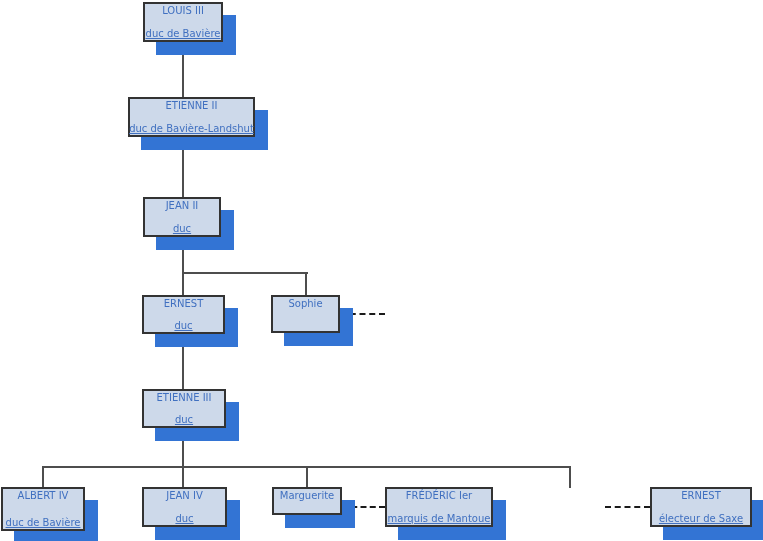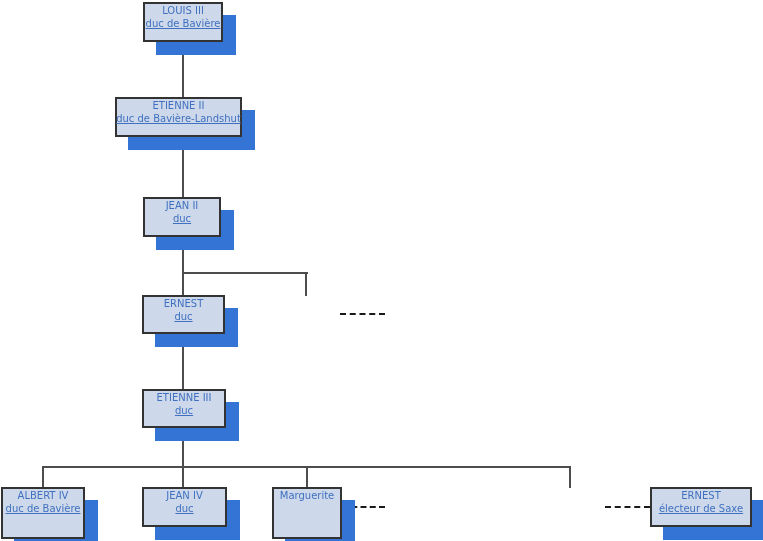--- a/index.html
+++ b/index.html
@@ -21,21 +21,21 @@
   }
   .node{
     position:absolute;
     box-sizing:border-box;
     background:var(--fill);
     border:2px solid var(--border);
     box-shadow:13px 13px 0 0 var(--shadow);
     display:flex;
     flex-direction:column;
     align-items:center;
-    justify-content:flex-start;
+    justify-content:space-between;
     text-align:center;
     color:var(--text);
     font-size:10px;
     line-height:13px;
     z-index:2;
     cursor:default;
   }
   .node .nm{white-space:nowrap;}
   .node .tt{white-space:nowrap;text-decoration:underline;}
   .node .tt:empty{display:none;}
@@ -63,57 +63,65 @@
 
   <div class="dash" style="left:340px;top:313px;width:45px"></div>
   <div class="dash" style="left:342px;top:506px;width:43px"></div>
   <div class="dash" style="left:605px;top:506px;width:45px"></div>
 
   <div class="node" style="left:143px;top:2px;width:80px;height:40px">
     <span class="nm">LOUIS III</span>
     <span class="tt">duc de Bavière</span>
   </div>
 
-  <div class="node" style="left:115px;top:97px;width:127px;height:40px">
+  <div class="node" style="left:128px;top:97px;width:127px;height:40px">
     <span class="nm">ETIENNE II</span>
     <span class="tt">duc de Bavière-Landshut</span>
   </div>
 
   <div class="node" style="left:143px;top:197px;width:78px;height:40px">
     <span class="nm">JEAN II</span>
     <span class="tt">duc</span>
   </div>
 
   <div class="node" style="left:142px;top:295px;width:83px;height:39px">
     <span class="nm">ERNEST</span>
     <span class="tt">duc</span>
   </div>
 
+  <div class="node" style="left:271px;top:295px;width:69px;height:38px">
+    <span class="nm">Sophie</span>
+
+  </div>
 
 
   <div class="node" style="left:142px;top:389px;width:84px;height:39px">
     <span class="nm">ETIENNE III</span>
     <span class="tt">duc</span>
   </div>
 
-  <div class="node" style="left:1px;top:487px;width:84px;height:52px">
+  <div class="node" style="left:1px;top:487px;width:84px;height:44px">
     <span class="nm">ALBERT IV</span>
     <span class="tt">duc de Bavière</span>
   </div>
 
   <div class="node" style="left:142px;top:487px;width:85px;height:40px">
     <span class="nm">JEAN IV</span>
     <span class="tt">duc</span>
   </div>
 
-  <div class="node" style="left:272px;top:487px;width:70px;height:52px">
+  <div class="node" style="left:272px;top:487px;width:70px;height:28px">
     <span class="nm">Marguerite</span>
 
   </div>
 
+  <div class="node" style="left:385px;top:487px;width:108px;height:40px">
+    <span class="nm">FRÉDÉRIC Ier</span>
+    <span class="tt">marquis de Mantoue</span>
+  </div>
 
 
   <div class="node" style="left:650px;top:487px;width:102px;height:40px">
     <span class="nm">ERNEST</span>
     <span class="tt">électeur de Saxe</span>
   </div>
 
 </div>
 
 </body></html>

